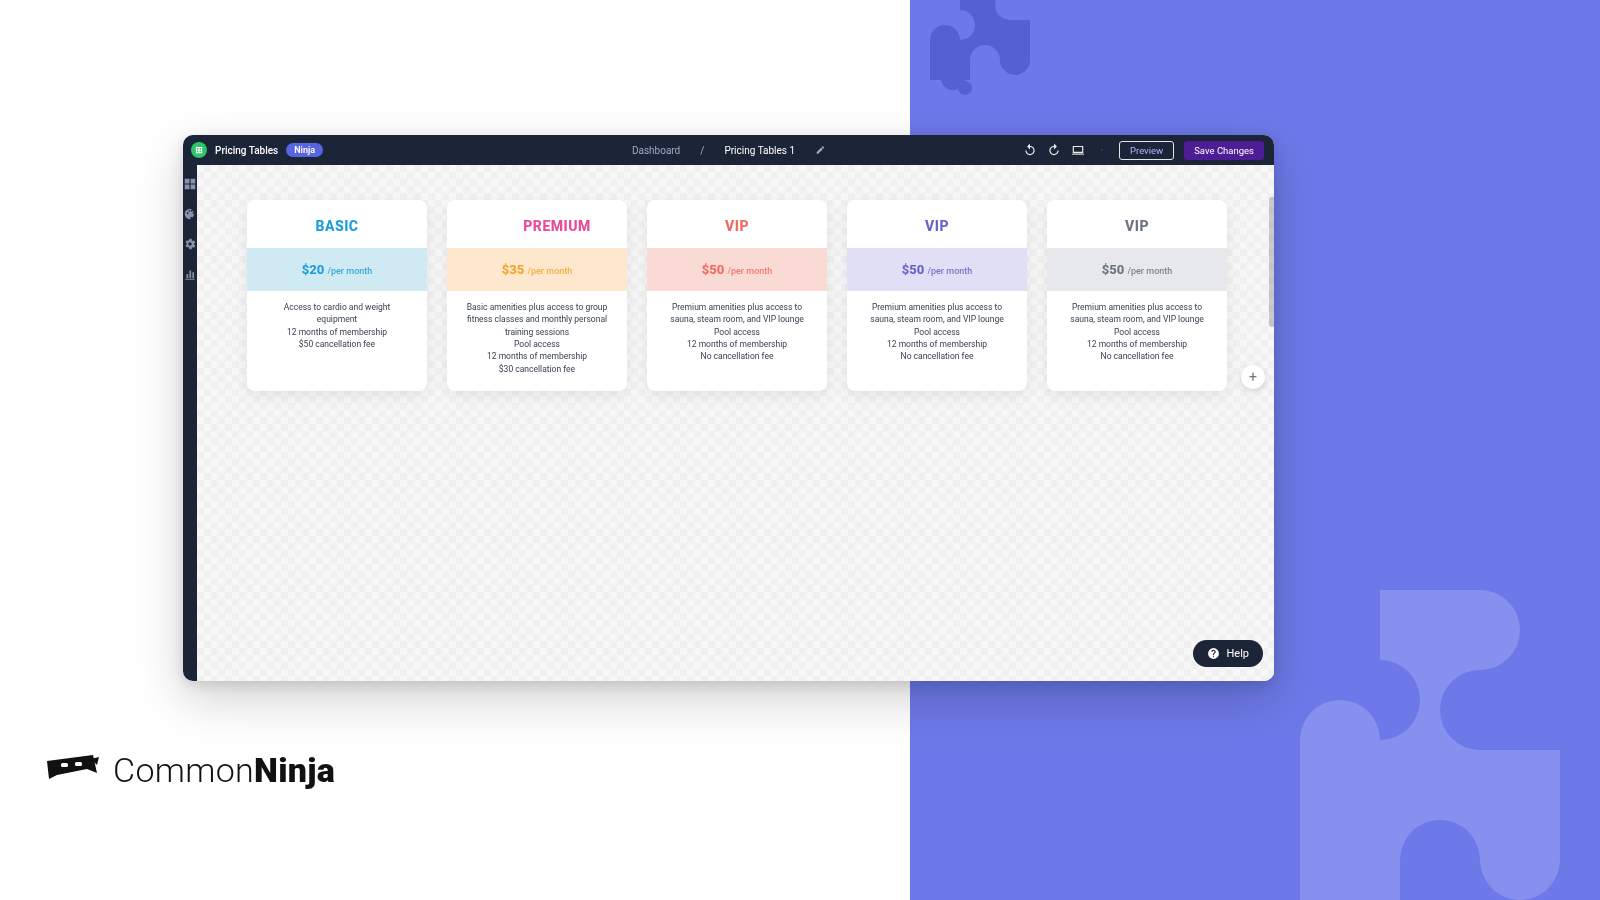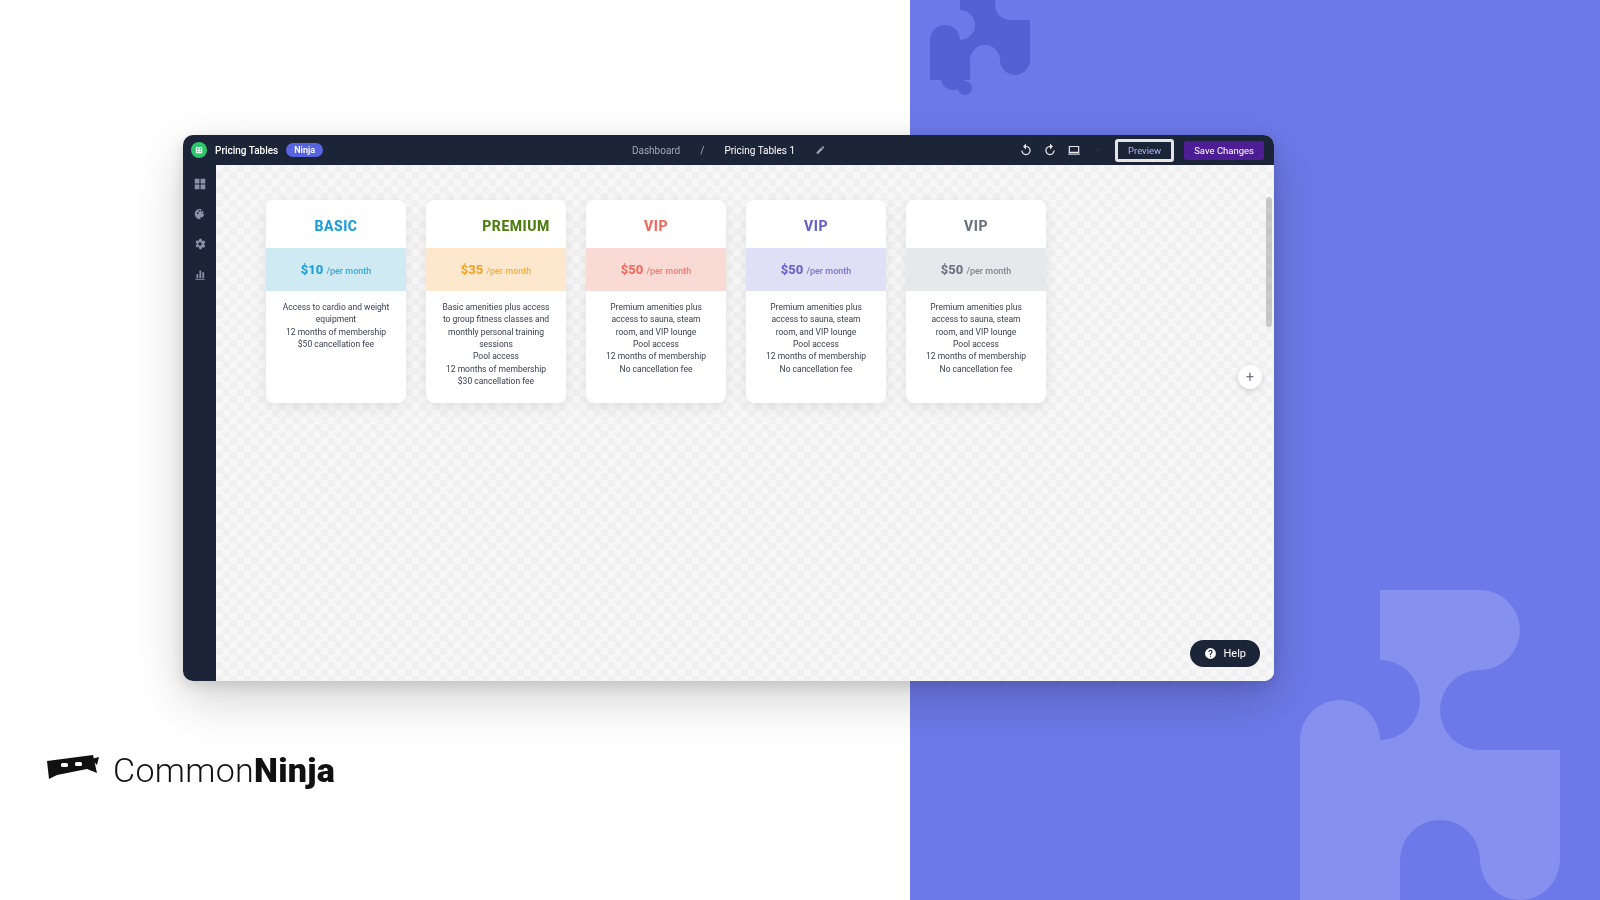--- a/index.html
+++ b/index.html
@@ -26,44 +26,44 @@
 .topbar .left { display:flex; align-items:center; gap:8px; padding-left:8px; }
 .logo-dot { width:16px; height:16px; border-radius:50%; background:#2ec56b; display:flex; align-items:center; justify-content:center; color:#fff; font-size:9px; font-weight:700; }
 .app-title { font-size:10px; font-weight:500; }
 .pill { background:#5865e0; color:#fff; padding:2px 8px; border-radius:9px; font-size:9px; font-weight:600; }
 .topbar .center { position:absolute; left:50%; transform:translateX(-50%); display:flex; align-items:center; gap:20px; color:#a0a8bf; }
 .crumb-cur { color:#fff; }
 .edit-ic { width:10px; height:10px; display:inline-block; }
 .topbar .right { margin-left:auto; display:flex; align-items:center; gap:10px; padding-right:10px; }
 .ic { width:14px; height:14px; color:#fff; opacity:.9; }
 .code-ic { padding:0 6px; }
-.btn-outline { border:3px solid #e5e5e5; color:#aeb6ff; padding:3px 10px; border-radius:3px; font-size:9.5px; cursor:pointer; }
+.btn-outline { border:1px solid #e5e5e5; color:#aeb6ff; padding:3px 10px; border-radius:3px; font-size:9.5px; cursor:pointer; }
 .btn-primary { background:#4c1d95; color:#fff; padding:4px 10px; border-radius:3px; font-size:9.5px; cursor:pointer; border:none; }
 
 
 .body { display:flex; height:calc(100% - 30px); }
 .sidebar { width:33px; background:#1c2438; display:flex; flex-direction:column; align-items:center; padding-top:12px; gap:16px; }
 .sidebar .sic { width:14px; height:14px; color:#8892aa; cursor:pointer; }
 
 .canvas { flex:1; position:relative; background:#f7f7f7;
   background-image:linear-gradient(45deg,#f0f0f0 25%,transparent 25%,transparent 75%,#f0f0f0 75%),
                    linear-gradient(45deg,#f0f0f0 25%,transparent 25%,transparent 75%,#f0f0f0 75%);
   background-size:14px 14px; background-position:0 0,7px 7px; }
 .canvas-inner { display:flex; gap:20px; padding:35px 50px; }
 
 
-.card { width:140px; background:#fff; border-radius:8px; box-shadow:0 4px 14px rgba(0,0,0,0.08); overflow:hidden; display:flex; flex-direction:column; }
+.card { width:180px; background:#fff; border-radius:8px; box-shadow:0 4px 14px rgba(0,0,0,0.08); overflow:hidden; display:flex; flex-direction:column; }
 .card-head { text-align:center; padding:18px 10px 14px; font-size:14px; font-weight:800; letter-spacing:.5px; }
 .card-price { text-align:center; padding:14px 10px; font-size:13px; font-weight:800; }
 .card-price .unit { font-size:9px; font-weight:500; opacity:.85; }
 .card-body { padding:10px 16px 16px; display:flex; flex-direction:column; }
 .feat { font-size:8.5px; color:#3a4050; text-align:center; line-height:1.45; }
 
 .c0 .card-head{color:#1a9dd9;} .c0 .card-price{background:#cfeaf2;color:#1a9dd9;}
-.c1 .card-head{color:#4d7c0f;margin-left:40px;} .c1 .card-price{background:#fde8cd;color:#f2a428;}
+.c1 .card-head{color:#ec4899;margin-left:40px;} .c1 .card-price{background:#fde8cd;color:#f2a428;}
 .c2 .card-head{color:#f06a5e;} .c2 .card-price{background:#fadad5;color:#f06a5e;}
 .c3 .card-head{color:#6762c8;} .c3 .card-price{background:#e1dff5;color:#6762c8;}
 .c4 .card-head{color:#6b7280;} .c4 .card-price{background:#e7e8ec;color:#6b7280;}
 
 .add-col { position:absolute; right:12px; top:200px; width:24px; height:24px; border-radius:50%; background:#fff; box-shadow:0 2px 6px rgba(0,0,0,0.15); display:flex; align-items:center; justify-content:center; color:#6b7280; font-size:14px; cursor:pointer; }
 
 .help { position:absolute; right:14px; bottom:14px; background:#1c2438; color:#fff; padding:7px 14px; border-radius:16px; display:flex; align-items:center; gap:6px; font-size:11px; cursor:pointer; }
 .help svg{width:13px;height:13px;}
 
 .scrollbar { position:absolute; right:2px; top:32px; bottom:2px; width:6px; }
@@ -142,21 +142,21 @@
         </svg>
       <svg class="sic" viewBox="0 0 24 24" fill="currentColor">
           <path d="M4 20h16v2H4zm2-8h3v7H6zm5-6h3v13h-3zm5 3h3v10h-3z"></path>
         </svg>
     </div>
 
     <div class="canvas">
       <div class="canvas-inner" id="cards-row">
           <div class="card c0">
             <div class="card-head">BASIC</div>
-            <div class="card-price"><span>$10 </span><span class="unit">/per month</span></div>
+            <div class="card-price"><span>$20 </span><span class="unit">/per month</span></div>
             <div class="card-body">
               <div class="feat">Access to cardio and weight equipment</div>
               <div class="feat">12 months of membership</div>
               <div class="feat">$50 cancellation fee</div>
             </div>
           </div>
           <div class="card c1">
             <div class="card-head">PREMIUM</div>
             <div class="card-price"><span>$35 </span><span class="unit">/per month</span></div>
             <div class="card-body">

